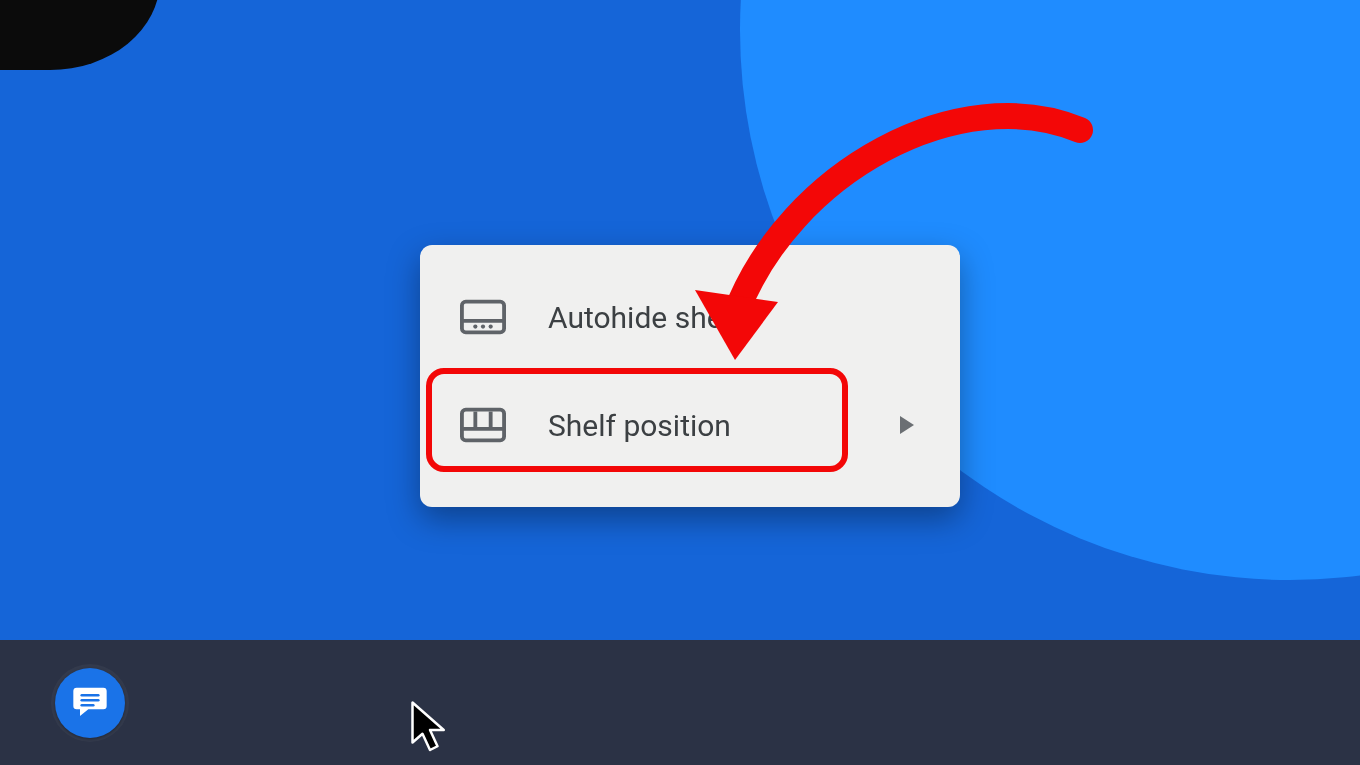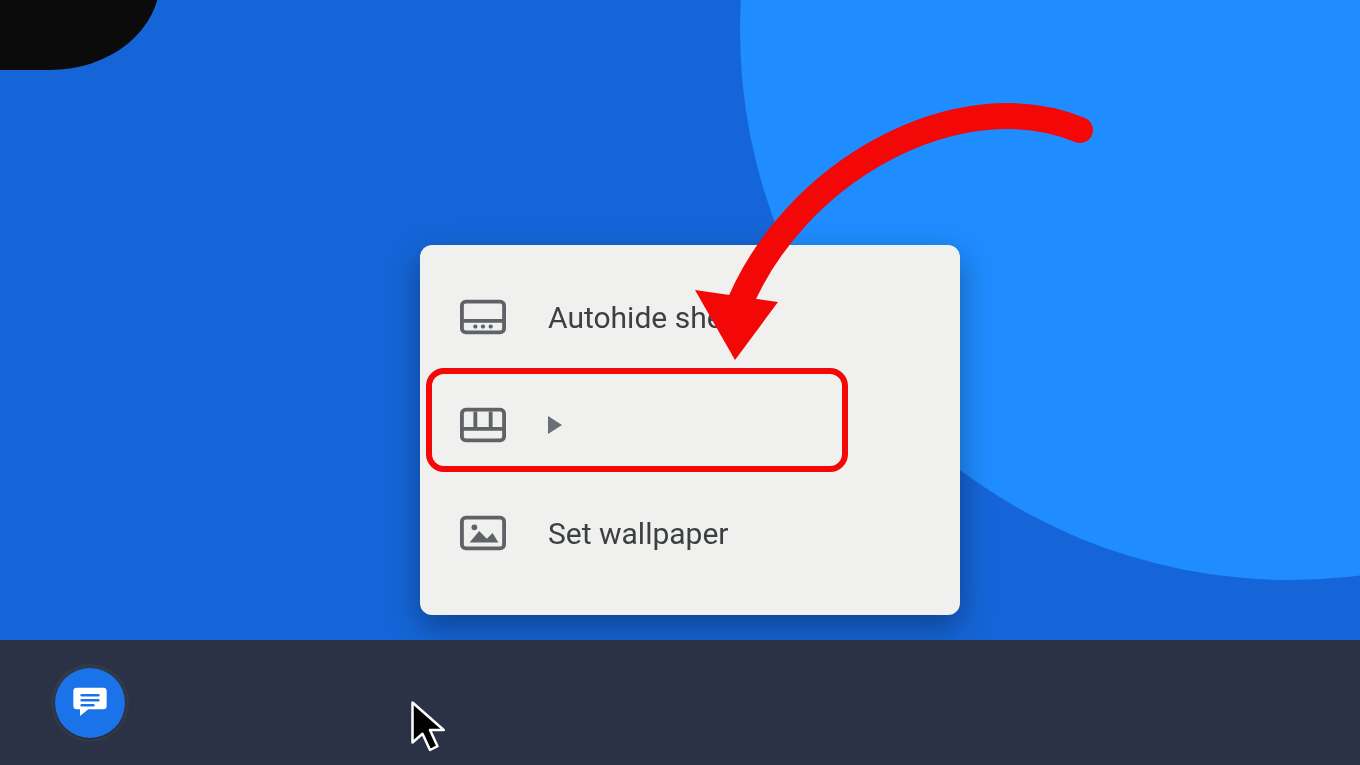--- a/index.html
+++ b/index.html
@@ -149,33 +149,24 @@
 
     <div class="menu-item">
       <span class="icon-slot">
         <svg viewBox="0 0 48 36" width="46" height="36">
           <rect x="2" y="2" width="44" height="32" rx="4" ry="4" fill="none" stroke="#5f6368" stroke-width="4"></rect>
           <line x1="2" y1="22" x2="46" y2="22" stroke="#5f6368" stroke-width="4"></line>
           <line x1="16" y1="4" x2="16" y2="22" stroke="#5f6368" stroke-width="4"></line>
           <line x1="32" y1="4" x2="32" y2="22" stroke="#5f6368" stroke-width="4"></line>
         </svg>
       </span>
+      <span class="label">Shelf position</span>
       <span class="chevron"></span>
     </div>
 
-    <div class="menu-item">
-      <span class="icon-slot">
-        <svg viewBox="0 0 48 36" width="46" height="36">
-          <rect x="2" y="2" width="44" height="32" rx="4" ry="4" fill="none" stroke="#5f6368" stroke-width="4"></rect>
-          <polygon points="10,28 20,16 28,24 34,18 40,28" fill="#5f6368"></polygon>
-          <circle cx="15" cy="12" r="3" fill="#5f6368"></circle>
-        </svg>
-      </span>
-      <span class="label">Set wallpaper</span>
-    </div>
 
   </div>
 
   <div class="hilite" style="left:426px; top:368px; width:410px; height:92px;"></div>
 
   <svg class="arrow-annot" style="left:660px; top:60px; width:480px; height:330px;" viewBox="0 0 480 330">
     <path d="M 420 70 C 300 20, 130 110, 75 255" fill="none" stroke="#f30707" stroke-width="26" stroke-linecap="round"></path>
     <polygon points="75,300 35,230 118,242" fill="#f30707"></polygon>
   </svg>
 

